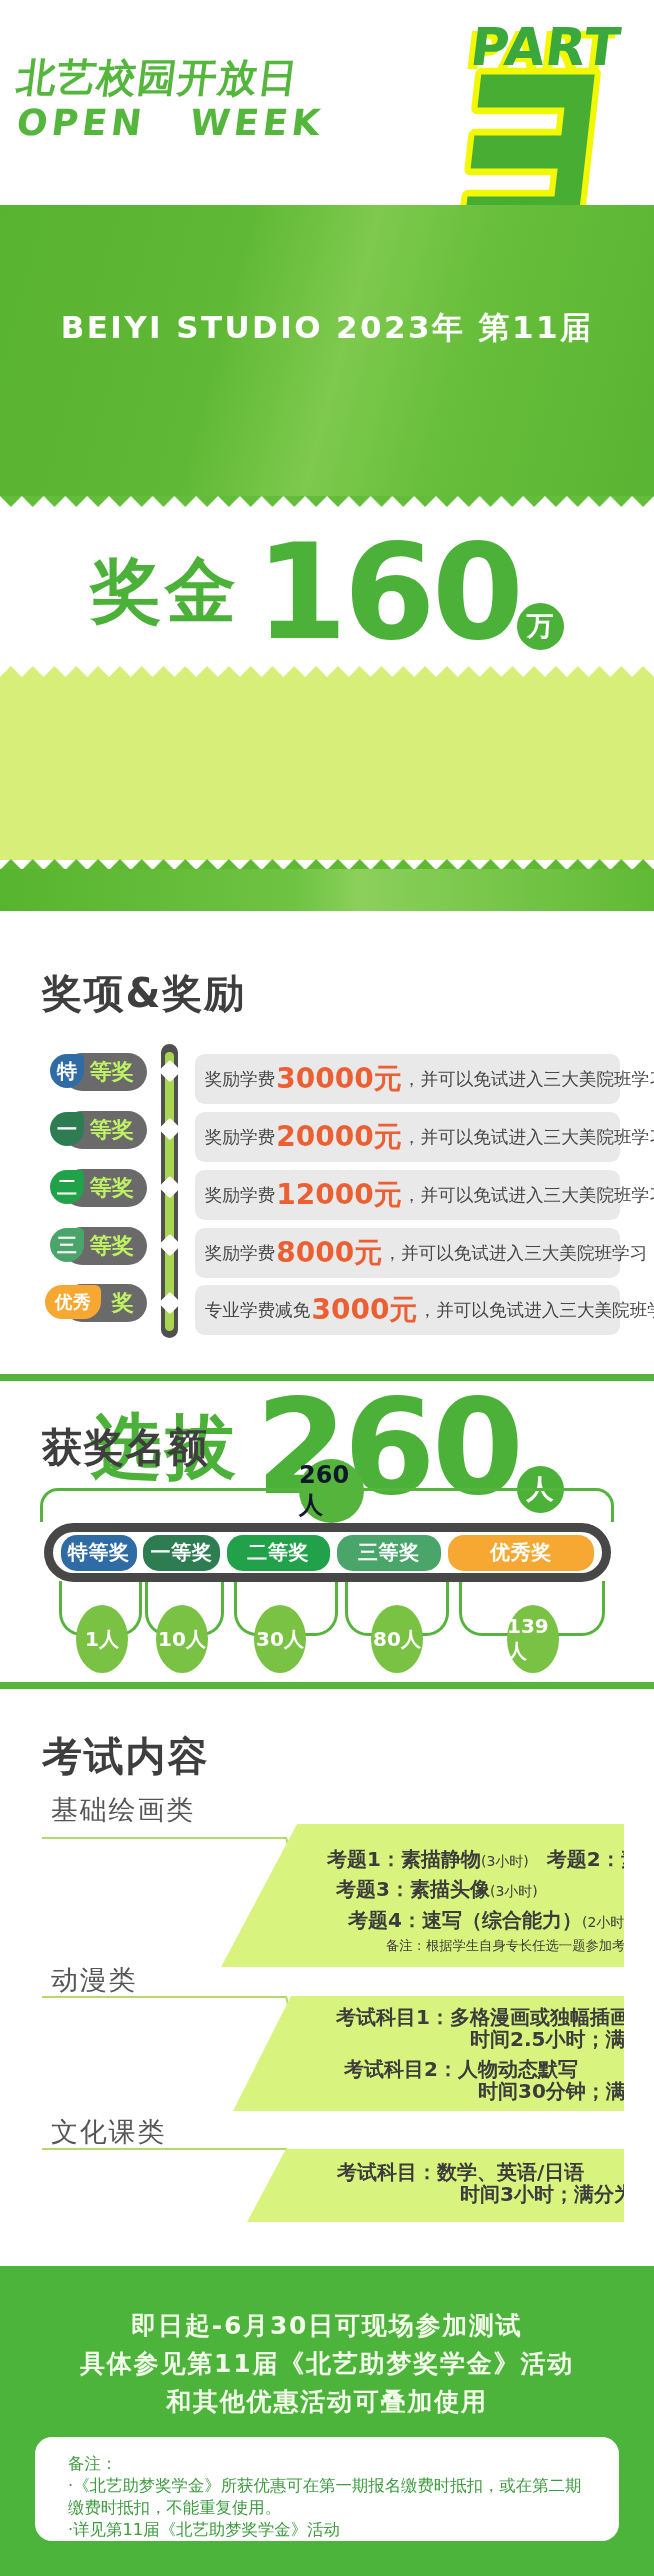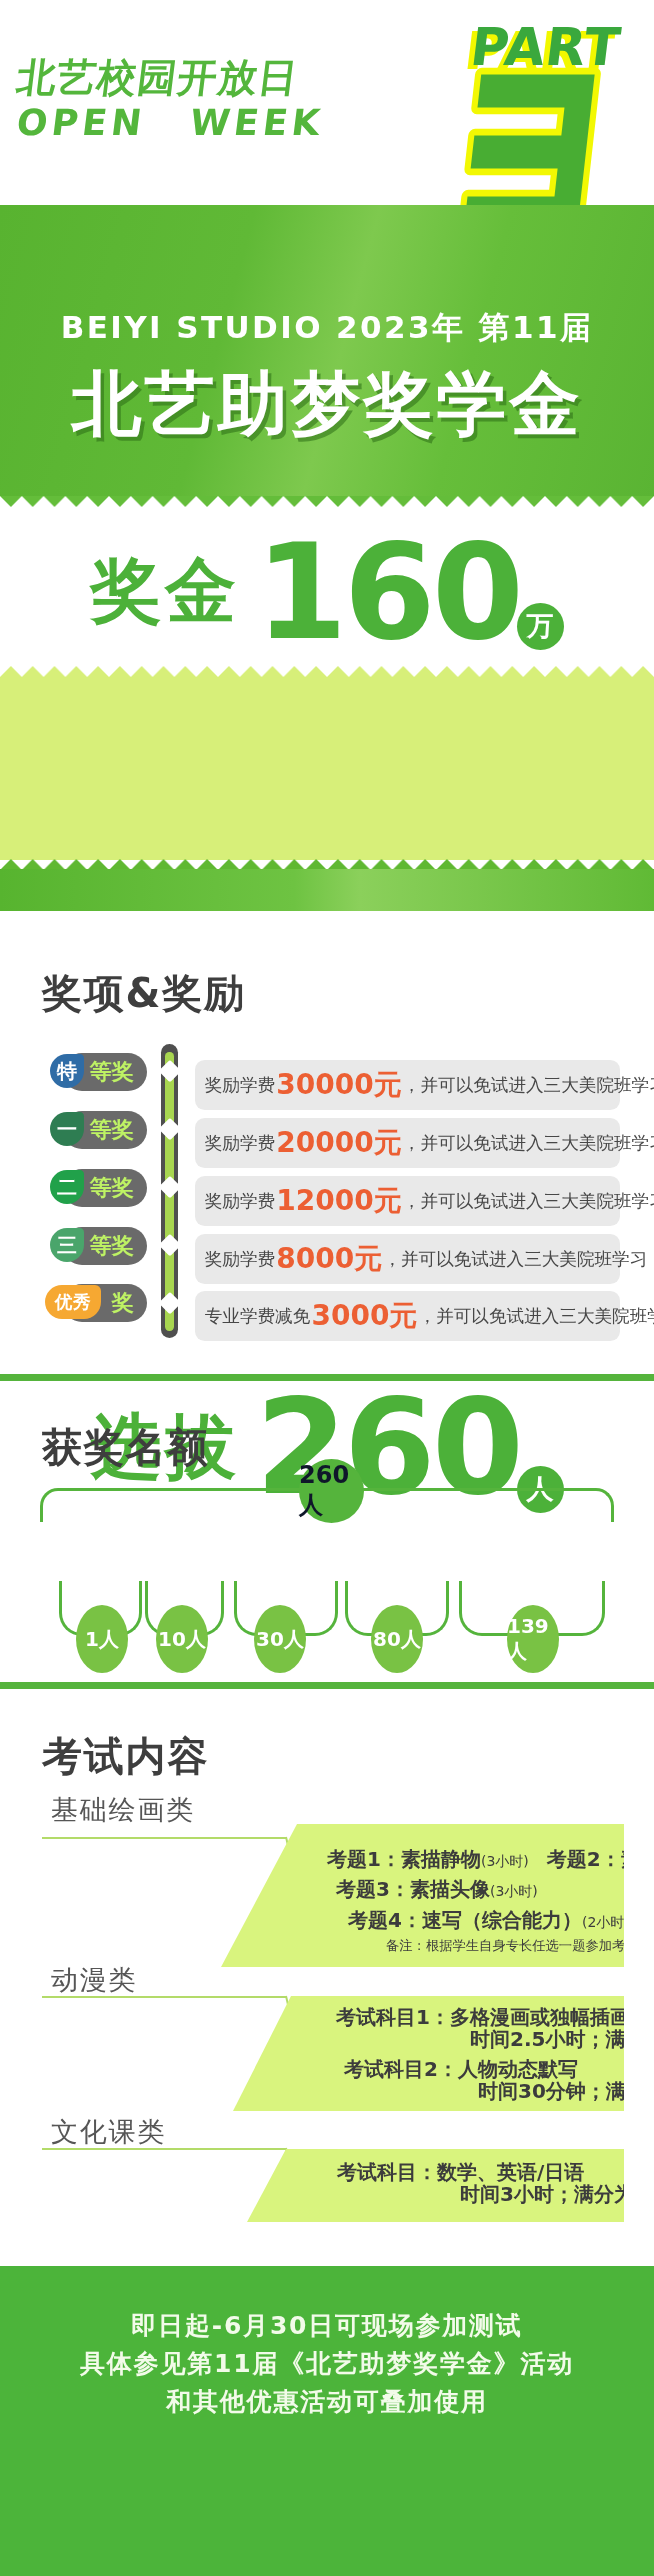--- a/index.html
+++ b/index.html
@@ -37,21 +37,21 @@
   
   .track{left:161px;top:1044px;width:17px;height:294px;background:#4f4f4f;border-radius:8.5px;}
   .trackin{left:165px;top:1052px;width:8.5px;height:279px;background:#a8d650;border-radius:4.2px;}
   .dia{left:162px;width:15.8px;height:15.8px;background:#fff;transform:rotate(45deg);border-radius:2.4px;z-index:3;}
   .arow{left:0;width:654px;height:55px;}
   .badge{position:absolute;left:50px;top:10.3px;width:34px;height:34px;border-radius:17px 4.2px 17px 17px;
          color:#fff;font-size:20px;font-weight:700;display:flex;align-items:center;justify-content:center;z-index:2;}
   .pill{position:absolute;left:63px;top:8.5px;width:84px;height:38px;border-radius:19px;background:#6a6a6a;
         color:#bef264;font-size:22px;font-weight:700;display:flex;align-items:center;justify-content:flex-end;
         padding-right:13.3px;box-sizing:border-box;}
-  .desc{position:absolute;left:195px;top:16px;width:425px;height:50px;border-radius:9.7px;background:#e9e9e9;
+  .desc{position:absolute;left:195px;top:10px;width:425px;height:50px;border-radius:9.7px;background:#e9e9e9;
         display:flex;align-items:center;padding-left:9.7px;box-sizing:border-box;white-space:nowrap;}
   .desc .t{font-size:17.6px;color:#474747;}
   .desc .amt{font-size:28px;font-weight:700;color:#ec5f33;margin:0 1.2px;}
   .c0{background:#2f6ca6;} .c1{background:#2e7d52;} .c2{background:#21a14a;} .c3{background:#4aa56b;} .c4{background:#f6a832;}
   .arow.wide .badge{left:45px;width:56px;font-size:17.6px;border-radius:17px 6px 17px 17px;letter-spacing:0.6px;}
   .divider{left:0;width:654px;height:7.3px;background:#55b43c;}
   
   .bracket{left:40px;top:1488px;width:574px;height:34px;border:3px solid #55b43c;border-bottom:none;
            border-radius:18px 18px 0 0;box-sizing:border-box;}
   .total{left:299px;top:1459px;width:65px;height:64px;border-radius:50%;background:#55b43c;color:#0f172a;
@@ -89,21 +89,20 @@
 
   <div class="abs logo1">北艺校园开放日</div>
   <div class="abs logo2">OPEN WEEK</div>
   <div class="abs part">PART</div>
   <svg class="abs three" viewBox="-40 -22 330 344" preserveAspectRatio="none" aria-label="3">
     <path d="M8,0 H248 V300 H8 V236 H192 V182 H8 V118 H192 V64 H8 Z" fill="#48ad33" stroke="#f2f803" stroke-width="26" stroke-linejoin="round" paint-order="stroke" transform="skewX(-7) translate(18,0)"></path>
   </svg>
 
   <div class="abs banner">
     <span class="banner-sub">BEIYI STUDIO  2023年  第11届</span>
-    <span class="banner-title">北艺助梦奖学金</span>
   </div>
   <svg class="abs teeth" style="top:496px" preserveAspectRatio="none" viewBox="0 0 1080 18" width="654" height="11">
     <defs>
         <pattern id="zz1" width="36" height="18" patternUnits="userSpaceOnUse">
       <path d="M0,0 L36,0 L18,18 Z" fill="#64bd3a"></path>
         </pattern>
       </defs>
     <rect width="1080" height="18" fill="url(#zz1)"></rect>
   </svg>
 
@@ -191,20 +190,27 @@
         <span class="amt">3000元</span>
         <span class="t">，并可以免试进入三大美院班学习</span>
       </span>
   </div>
 
   <div class="abs divider" style="top:1374px"></div>
 
   <div class="abs h2" style="left:42px;top:1420px">获奖名额</div>
   <div class="abs bracket"></div>
   <div class="abs total">260人</div>
+  <div class="abs qbox">
+    <span class="qpill c0" style="width:76px">特等奖</span>
+    <span class="qpill c1" style="width:77px">一等奖</span>
+    <span class="qpill c2" style="width:104px">二等奖</span>
+    <span class="qpill c3" style="width:105px">三等奖</span>
+    <span class="qpill c4" style="width:147px">优秀奖</span>
+  </div>
   <div class="abs u" style="left:59px;width:83px"></div>
   <div class="abs u" style="left:145px;width:79px"></div>
   <div class="abs u" style="left:234px;width:104px"></div>
   <div class="abs u" style="left:345px;width:104px"></div>
   <div class="abs u" style="left:459px;width:146px"></div>
   <div class="abs ell" style="left:76px">1人</div>
   <div class="abs ell" style="left:156px">10人</div>
   <div class="abs ell" style="left:254px">30人</div>
   <div class="abs ell" style="left:371px">80人</div>
   <div class="abs ell" style="left:507px">139人</div>
@@ -238,15 +244,20 @@
   <div class="abs diag" style="top:2148px;height:75px"></div>
   <div class="abs panel p3">
     <div class="ex-line" style="padding-left:90px">考试科目：数学、英语/日语</div>
     <div class="ex-line" style="padding-left:213px">时间3小时；满分为300分</div>
   </div>
 
   <div class="abs footer"></div>
   <div class="abs fline" style="top:2309px">即日起-6月30日可现场参加测试</div>
   <div class="abs fline" style="top:2347px">具体参见第11届《北艺助梦奖学金》活动</div>
   <div class="abs fline" style="top:2385px">和其他优惠活动可叠加使用</div>
+  <div class="abs card">
+    <div>备注：</div>
+    <div>·《北艺助梦奖学金》所获优惠可在第一期报名缴费时抵扣，或在第二期缴费时抵扣，不能重复使用。</div>
+    <div>·详见第11届《北艺助梦奖学金》活动</div>
+  </div>
 
 </div>
 
 
 </body></html>

